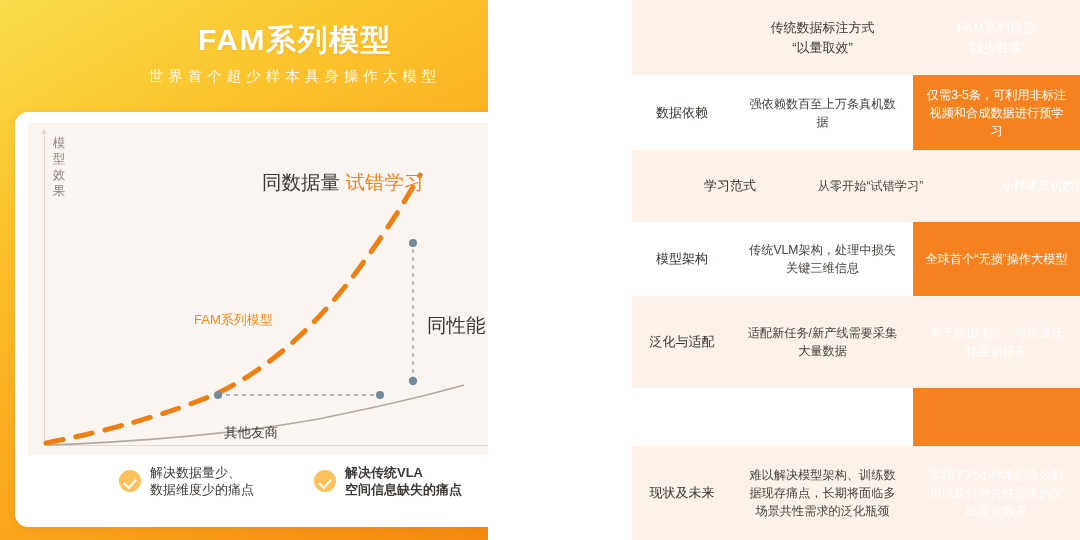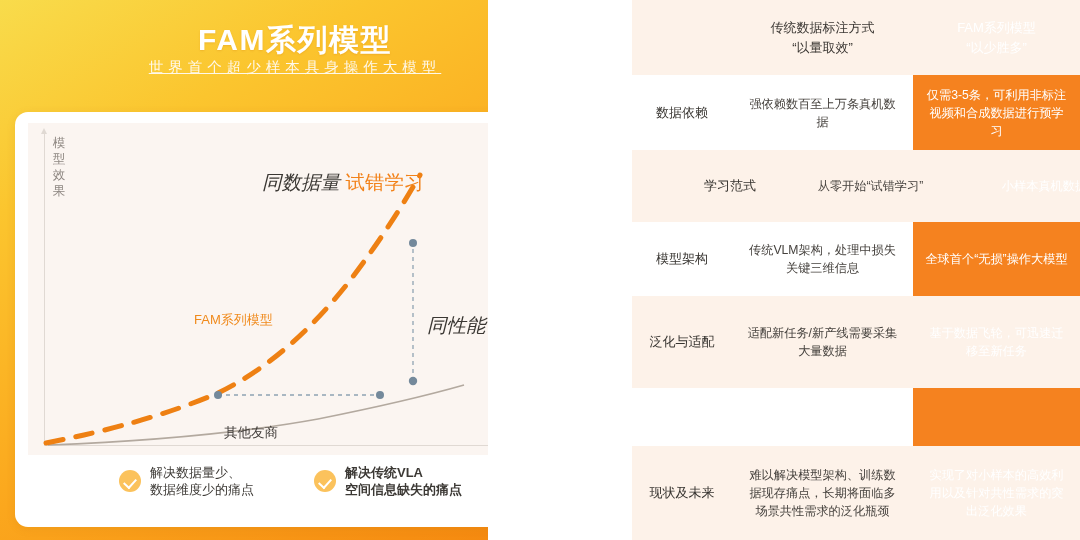--- a/index.html
+++ b/index.html
@@ -15,22 +15,22 @@
     position:absolute;left:0;top:0;width:488px;height:540px;
     background:linear-gradient(150deg,#f7e659 -12%,#fbc52e 26%,#fba71d 62%,#f58a10 100%);
     overflow:hidden;
   }
   .hero{position:absolute;left:0;top:22px;width:590px;text-align:center;}
   .hero-title{
     color:#ffffff;font-size:30px;font-weight:bold;letter-spacing:1.5px;
     text-shadow:0 1px 2px rgba(190,90,0,.18);line-height:1.2;
   }
   .hero-sub{
-    color:#fffaf0;font-size:14.5px;letter-spacing:5px;
-    font-weight:400;opacity:.97;text-decoration:underline;
+    margin-top:9px;color:#fffaf0;font-size:14.5px;letter-spacing:5px;
+    font-weight:400;opacity:.97;
   }
 
   
   .card{
     position:absolute;left:15px;top:112px;width:553px;height:415px;
     background:#ffffff;border-radius:13px;
     box-shadow:0 2px 10px rgba(150,80,0,.10);
   }
   .plot{
     position:absolute;left:13px;top:11px;width:527px;height:332px;
@@ -54,21 +54,21 @@
     position:absolute;right:13px;bottom:14px;color:#b2aaa4;font-size:12.5px;
   }
   .comp-label{
     position:absolute;left:196px;bottom:13px;color:#3e3a37;font-size:13.5px;
   }
   .fam-label{
     position:absolute;left:166px;top:188px;color:#f08a1c;font-size:13px;
   }
   .anno-top{position:absolute;left:234px;top:46px;font-size:19.5px;white-space:nowrap;}
   .anno-right{position:absolute;left:399px;top:189px;font-size:19.5px;white-space:nowrap;}
-  .anno-dark{color:#3a3733;font-weight:500;font-style:italic;}
+  .anno-dark{color:#3a3733;font-weight:500;}
   .anno-orange{color:#f2821a;font-weight:500;}
 
   .chart-svg{position:absolute;left:0;top:0;width:527px;height:332px;}
 
   
   .bullets{position:absolute;left:13px;top:352px;width:527px;height:58px;}
   .bullet{position:absolute;top:0;display:flex;align-items:center;gap:9px;}
   .bullet.b1{left:91px;}
   .bullet.b2{left:286px;font-weight:bold;}
   .tick{

